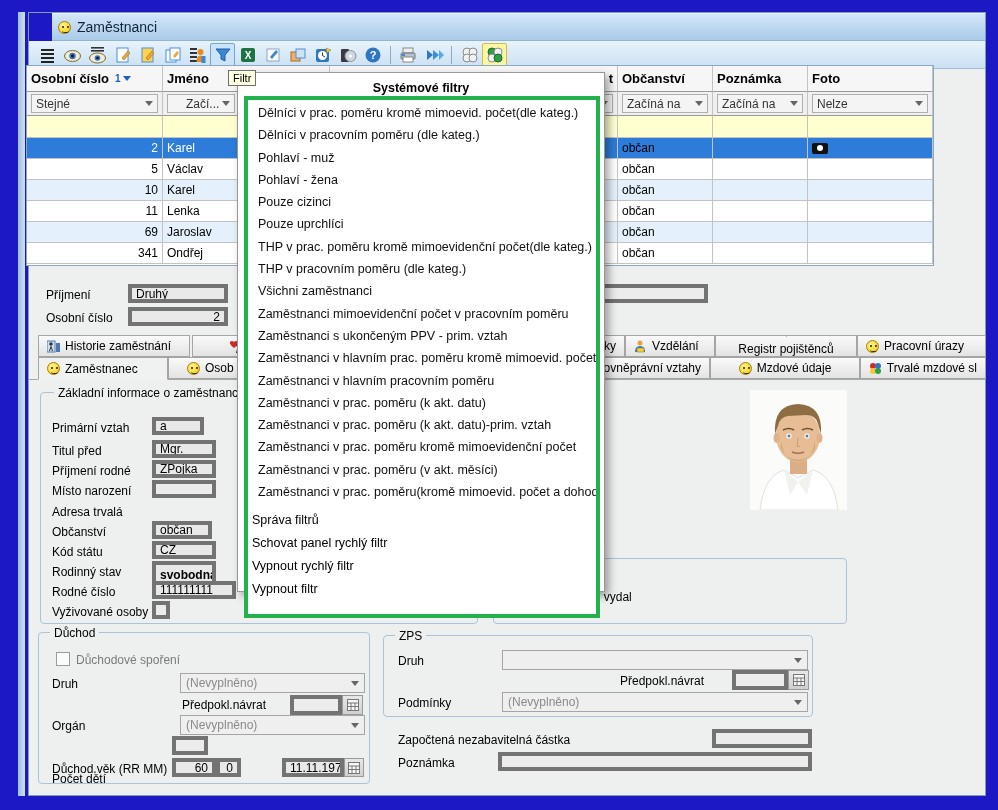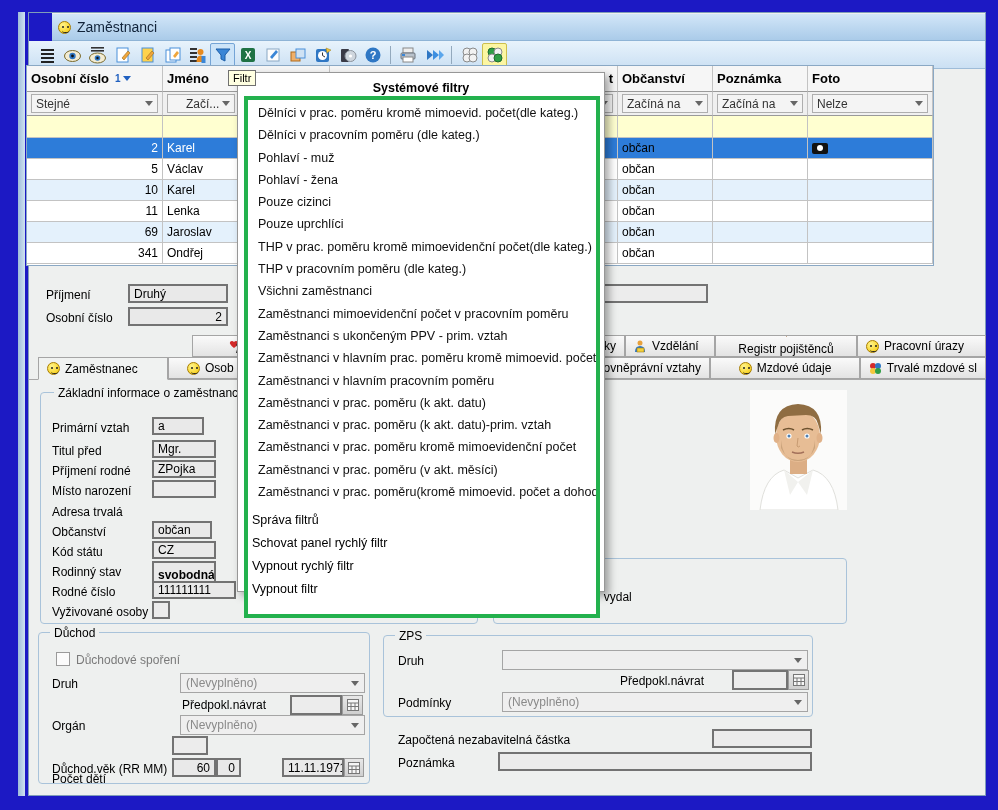--- a/index.html
+++ b/index.html
@@ -33,21 +33,21 @@
         border-right:4px solid transparent;border-top:5px solid #666;}
   .ty{height:22px;background:#ffffd0;border-bottom:1px solid #c3c3c3;}
   .tr{height:21px;background:#fff;}
   .tr.alt{background:#e4f1fc;}
   .tr.sel{background:#2d7cd9;}
   .tr.sel .wtxt{color:#fff;}
   .num{justify-content:flex-end;}
   .tablewrap{border:1px solid #8aa8c4;background:#fff;}
 
   
-  .fld{background:#e9e9e9;border:2px solid #737373;display:flex;align-items:center;
+  .fld{background:#e9e9e9;border:4px solid #737373;display:flex;align-items:center;
        padding:0 4px;overflow:hidden;white-space:nowrap;}
   .fld.num{justify-content:flex-end;}
   .fld.empty{background:#ececec;}
   .ddown{background:#efefef;border:1px solid #a5a5a5;display:flex;align-items:center;
          padding:0 5px;color:#8a8a8a;}
   .calbtn{background:linear-gradient(#e8e8e8,#cfcfcf);border:1px solid #9a9a9a;display:flex;
           align-items:center;justify-content:center;}
   .gb{border:1px solid #a9c3da;border-radius:4px;}
   .gleg{background:#eef0ef;padding:0 4px;font-size:12px;}
   .lbl{font-size:12px;color:#000;white-space:nowrap;}
@@ -394,20 +394,29 @@
   <span class="abs lbl" style="left:46px;top:288px;">Příjmení</span>
   <div class="abs fld" style="left:128px;top:284px;width:100px;height:19px;">
       <span>Druhý</span>
     </div>
   <div class="abs fld empty" style="left:388px;top:284px;width:320px;height:19px;"></div>
   <span class="abs lbl" style="left:46px;top:311px;">Osobní číslo</span>
   <div class="abs fld num" style="left:128px;top:307px;width:100px;height:19px;">
       <span>2</span>
     </div>
 
+  <div class="abs tabx" style="left:38px;top:335px;width:152px;height:22px;">
+    <svg width="13" height="13">
+        <rect x="0" y="1" width="8" height="11" fill="#cfe2f4" stroke="#4a7ab0"></rect>
+        <circle cx="4" cy="4" r="1.8" fill="#333"></circle>
+        <path d="M2.5 11 L4 6.5 L5.5 11" stroke="#333" fill="none"></path>
+        <rect x="9" y="3" width="4" height="9" fill="#4a7ab0"></rect>
+      </svg>
+    <span>Historie zaměstnání</span>
+  </div>
   <div class="abs tabx" style="left:192px;top:335px;width:140px;height:22px;">
     <svg width="14" height="13" style="margin-left:26px;">
         <path d="M3 2 Q5 0 7 2 Q9 0 11 2 Q12 4 7 8 Q2 4 3 2Z" fill="#d42a2a"></path>
         <circle cx="11" cy="5" r="1.7" fill="#222"></circle>
         <path d="M9.5 13 L11 7.5 L12.5 13" stroke="#222" fill="none"></path>
       </svg>
   </div>
   <div class="abs tabx" style="left:548px;top:335px;width:77px;height:22px;justify-content:flex-end;">
     <span>ky</span>
   </div>

